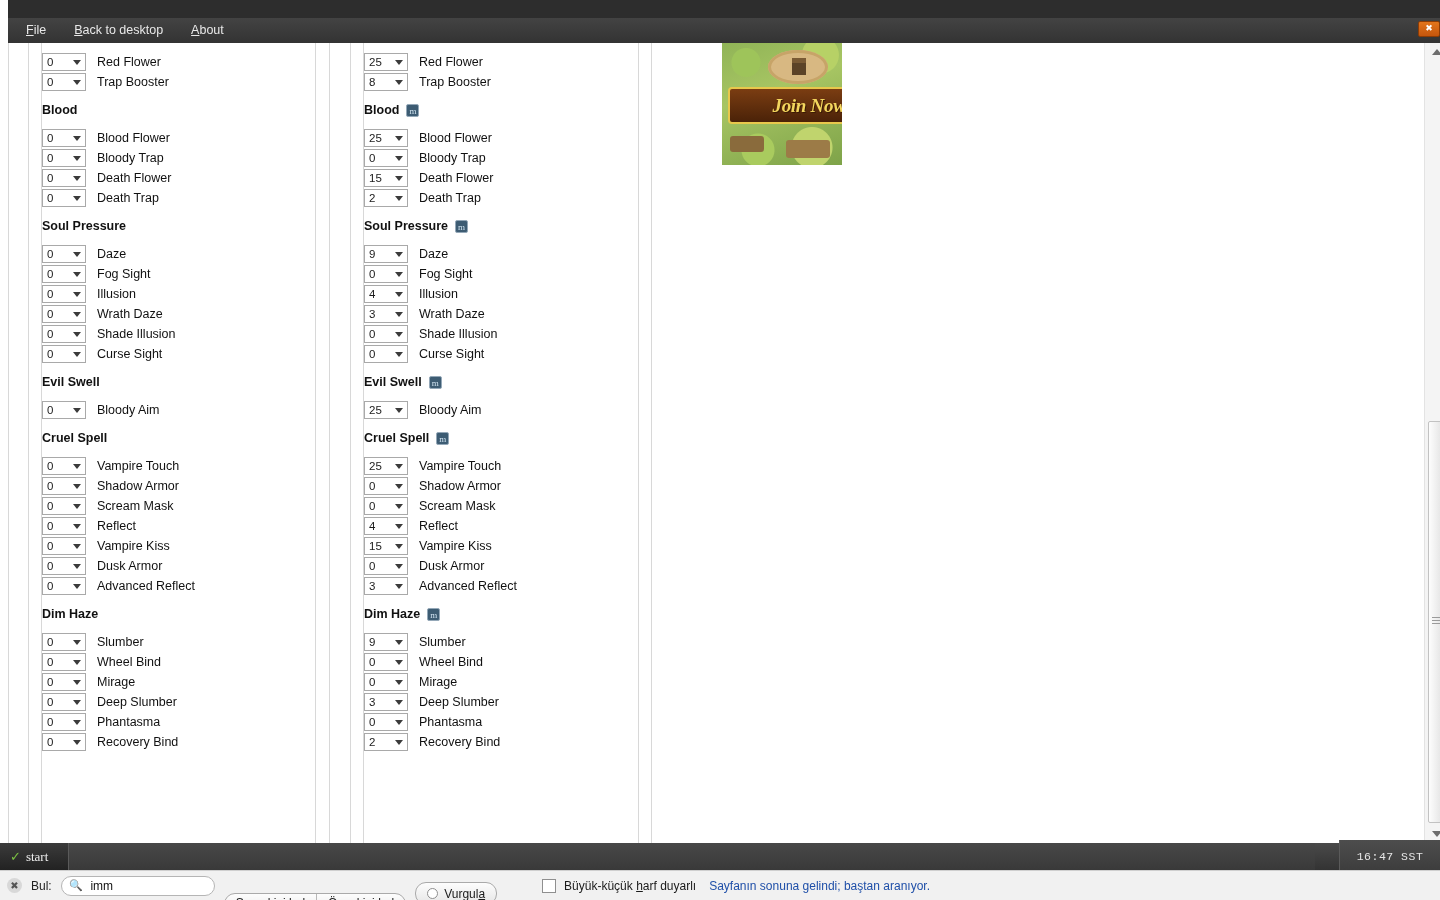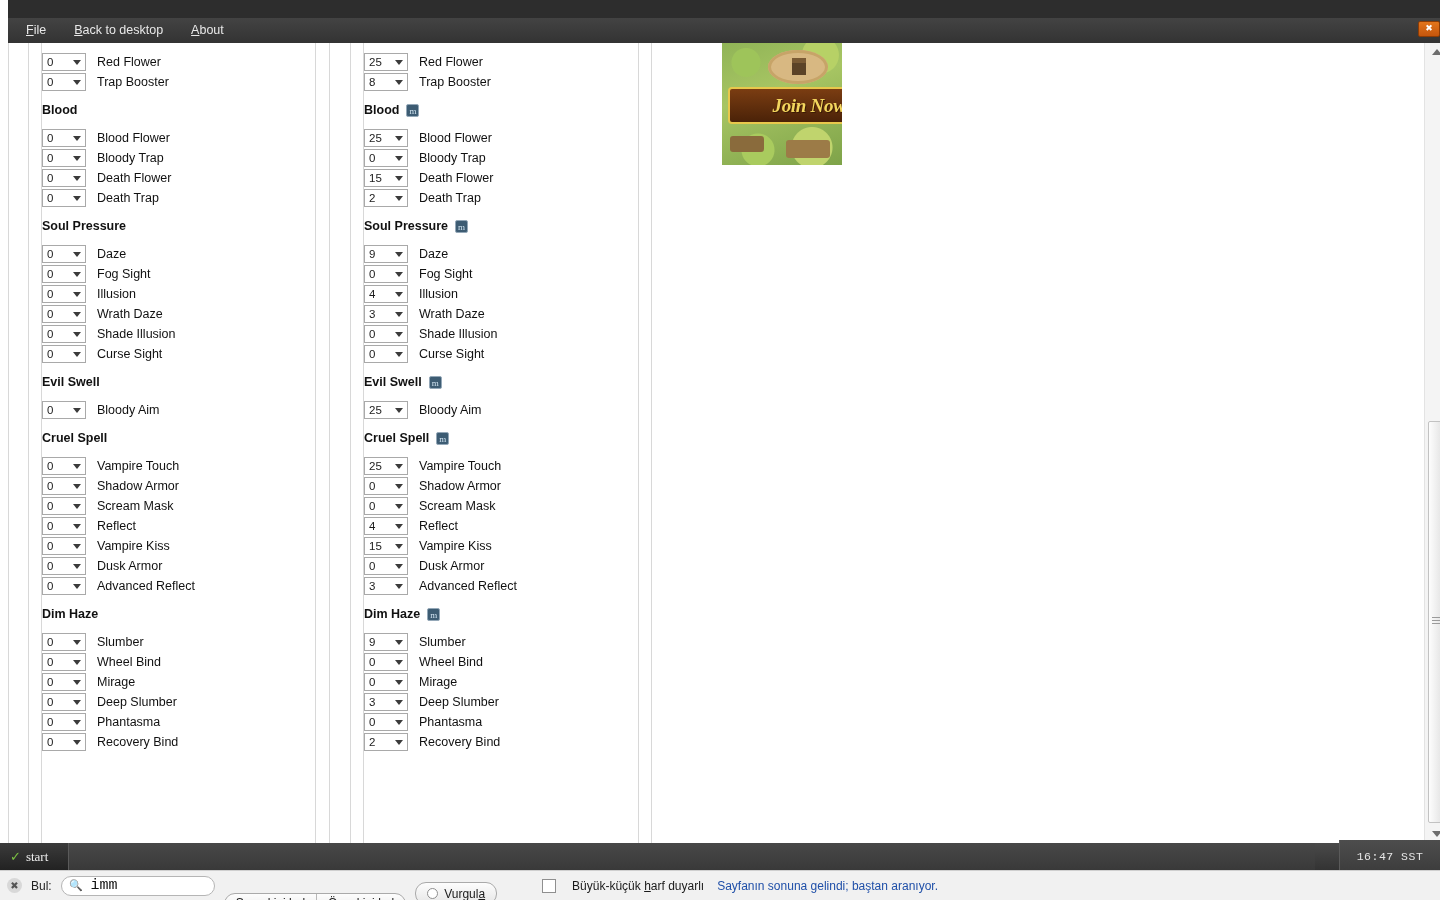--- a/index.html
+++ b/index.html
@@ -400,22 +400,22 @@
     gap: 5px;
     cursor: text;
   }
   #find-input-wrap .mag {
     color: #777;
     font-size: 11px;
   }
   #find-input {
     border: 0;
     outline: 0;
-    font-size: 15px;
-    font-family: Liberation Mono, monospace;
+    font-size: 12px;
+    font-family: Liberation Sans, sans-serif;
     color: #111;
     width: 118px;
     background: transparent;
   }
   .find-btn-group {
     display: flex;
     height: 21px;
     border: 1px solid #aaaaaa;
     border-radius: 11px;
     overflow: hidden;
@@ -449,21 +449,21 @@
   }
   #highlight-toggle .dot {
     width: 9px; height: 9px;
     border: 1px solid #8f8f8f;
     border-radius: 50%;
     background: #fff;
   }
   #match-case {
     display: flex;
     align-items: center;
-    gap: 16px;
+    gap: 8px;
     font-size: 12px;
     color: #1a1a1a;
     cursor: pointer;
     white-space: nowrap;
     padding-left: 36px;
   }
   #match-case .box {
     width: 12px; height: 12px;
     border: 1px solid #8f8f8f;
     background: #fff;

